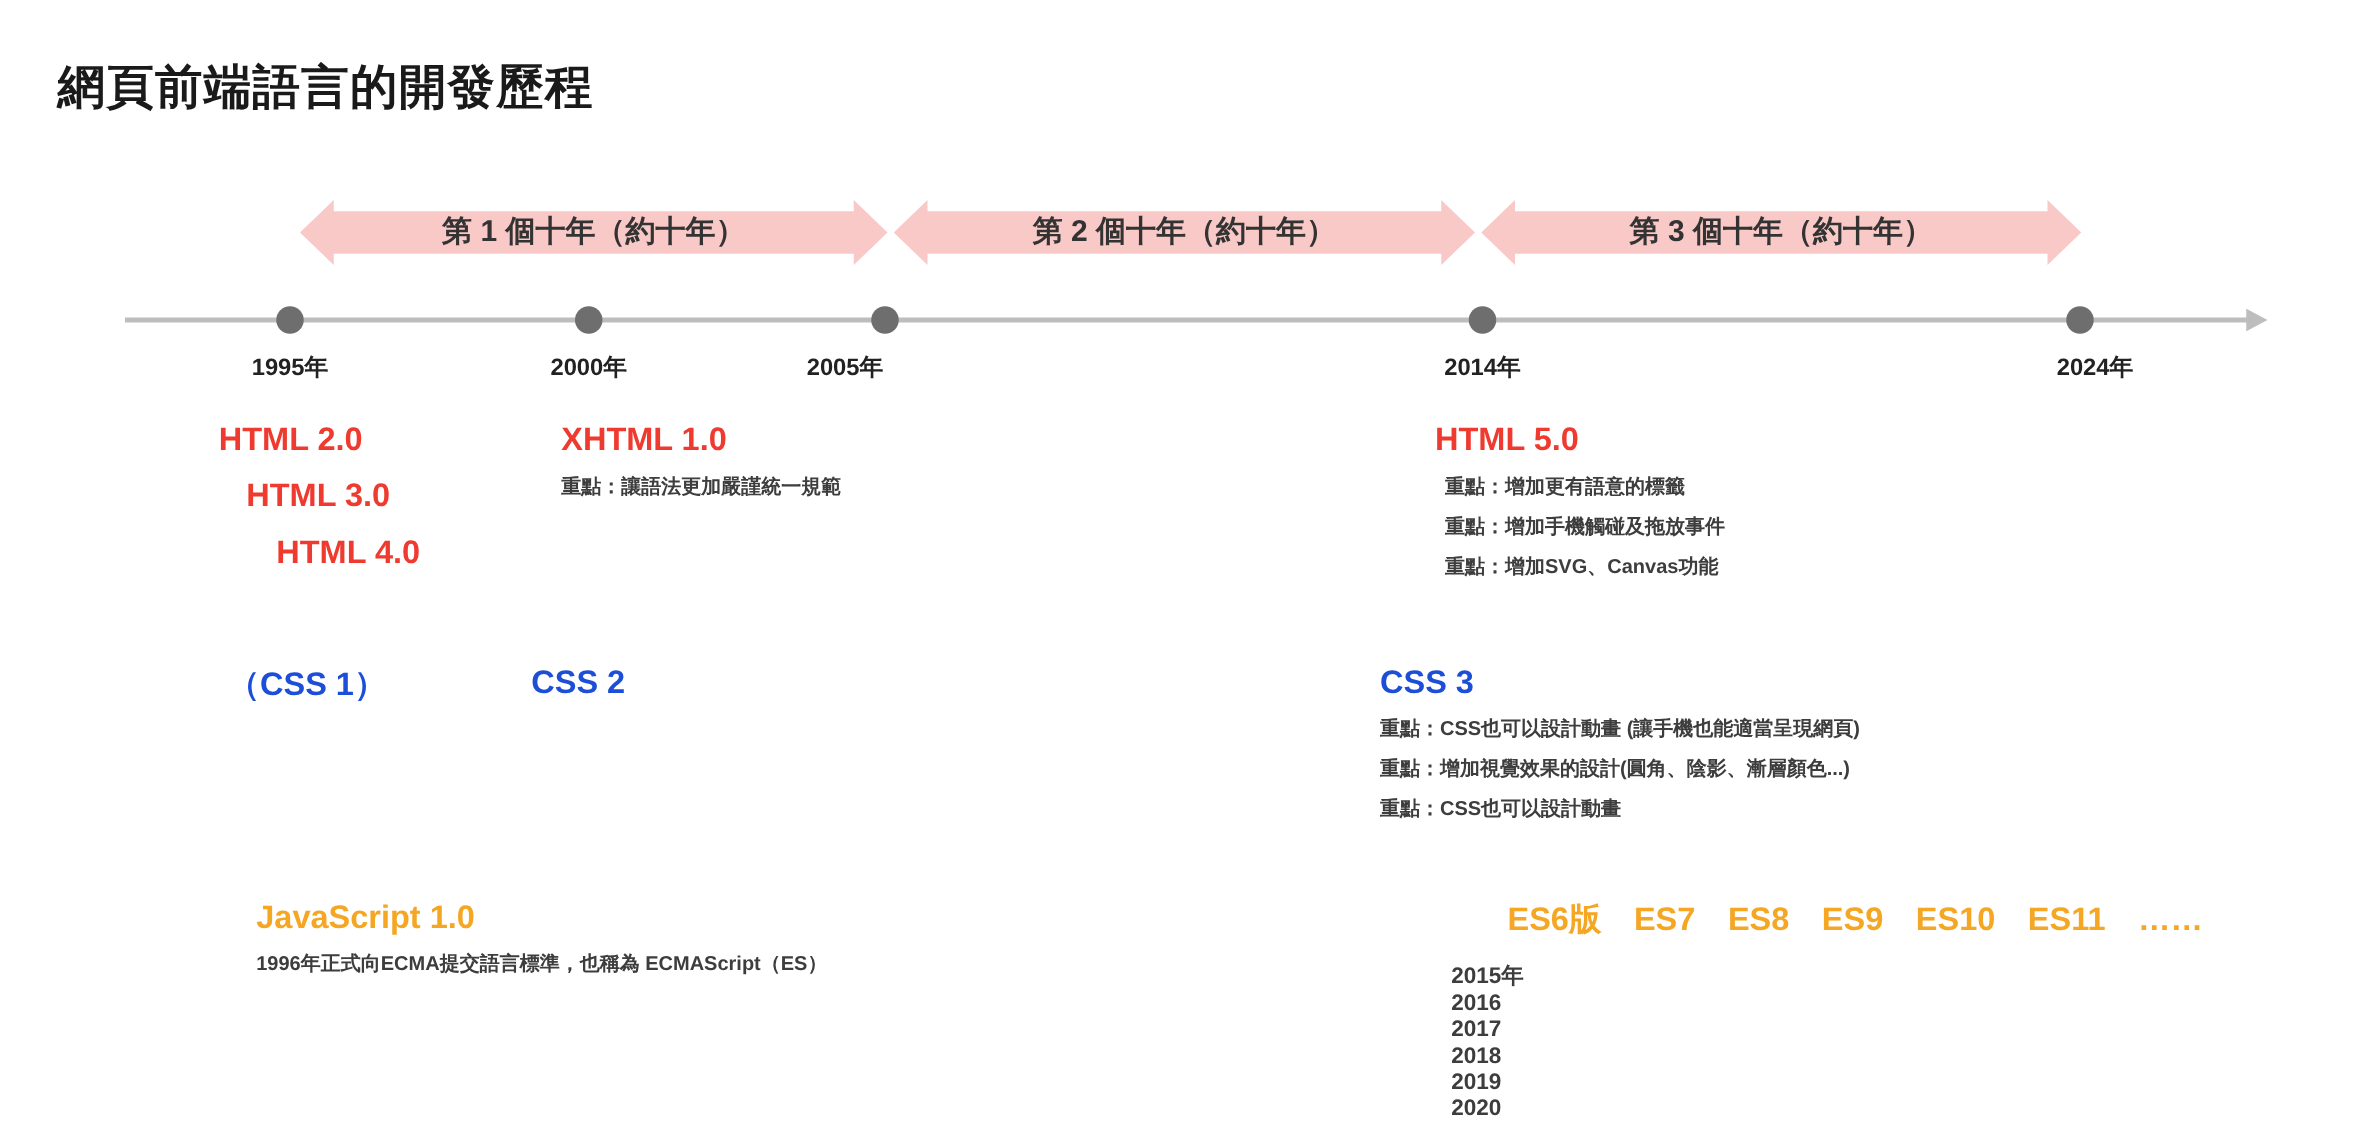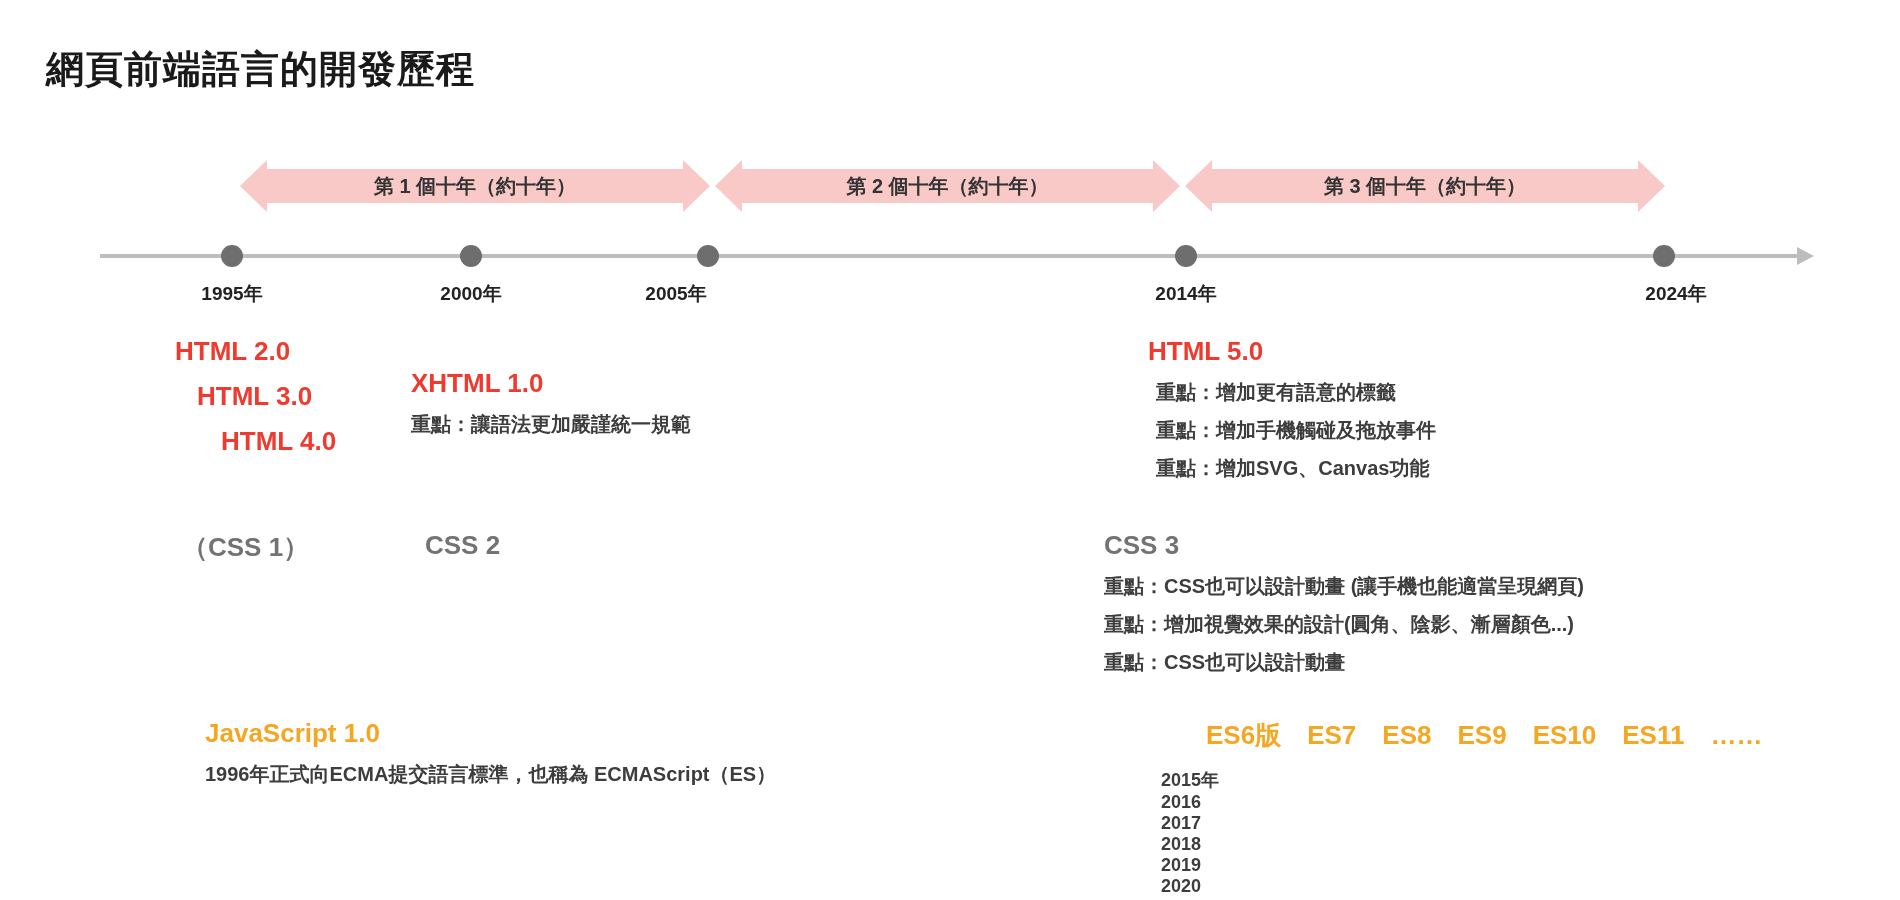--- a/index.html
+++ b/index.html
@@ -68,21 +68,21 @@
   .decade .tip.right {
     right: 0;
     border-left: 27px solid #f9c9c7;
   }
   .decade .label {
     position: absolute;
     left: 0; right: 0; top: 0;
     height: 52px;
     line-height: 52px;
     text-align: center;
-    font-size: 20px;
+    font-size: 24px;
     font-weight: bold;
     color: #333333;
     white-space: nowrap;
   }
 
   
   #axis-line {
     position: absolute;
     left: 100px;
     top: 254px;
@@ -121,24 +121,24 @@
   .block {
     position: absolute;
     white-space: nowrap;
   }
   .heading {
     font-size: 26px;
     font-weight: bold;
     white-space: nowrap;
   }
   .heading.html  { color: #ef3b2f; }
-  .heading.css   { color: #737373; }
+  .heading.css   { color: #1d4ed8; }
   .heading.js    { color: #f5a623; }
   .note {
-    font-size: 20px;
+    font-size: 16px;
     font-weight: bold;
     color: #3d3d3d;
     margin-top: 12px;
     white-space: nowrap;
   }
 
   .html-stack { text-align: left; }
   .html-stack .heading { margin-bottom: 14px; }
   .html-stack .l1 { padding-left: 0px; }
   .html-stack .l2 { padding-left: 22px; }
@@ -217,21 +217,21 @@
 <div class="year-label" style="left:676px;">2005年</div>
 <div class="year-label" style="left:1186px;">2014年</div>
 <div class="year-label" style="left:1676px;">2024年</div>
 
 <div class="block html-stack" style="left:175px; top:336px;">
   <div class="heading html l1">HTML 2.0</div>
   <div class="heading html l2">HTML 3.0</div>
   <div class="heading html l3">HTML 4.0</div>
 </div>
 
-<div class="block" style="left:411px; top:336px;margin-top:32px;">
+<div class="block" style="left:449px; top:336px;">
   <div class="heading html">XHTML 1.0</div>
   <div class="note">重點：讓語法更加嚴謹統一規範</div>
 </div>
 
 <div class="block" style="left:1148px; top:336px;">
   <div class="heading html">HTML 5.0</div>
   <div class="note" style="padding-left:8px;">重點：增加更有語意的標籤</div>
   <div class="note" style="padding-left:8px; margin-top:11px;">重點：增加手機觸碰及拖放事件</div>
   <div class="note" style="padding-left:8px; margin-top:11px;">重點：增加SVG、Canvas功能</div>
 </div>

